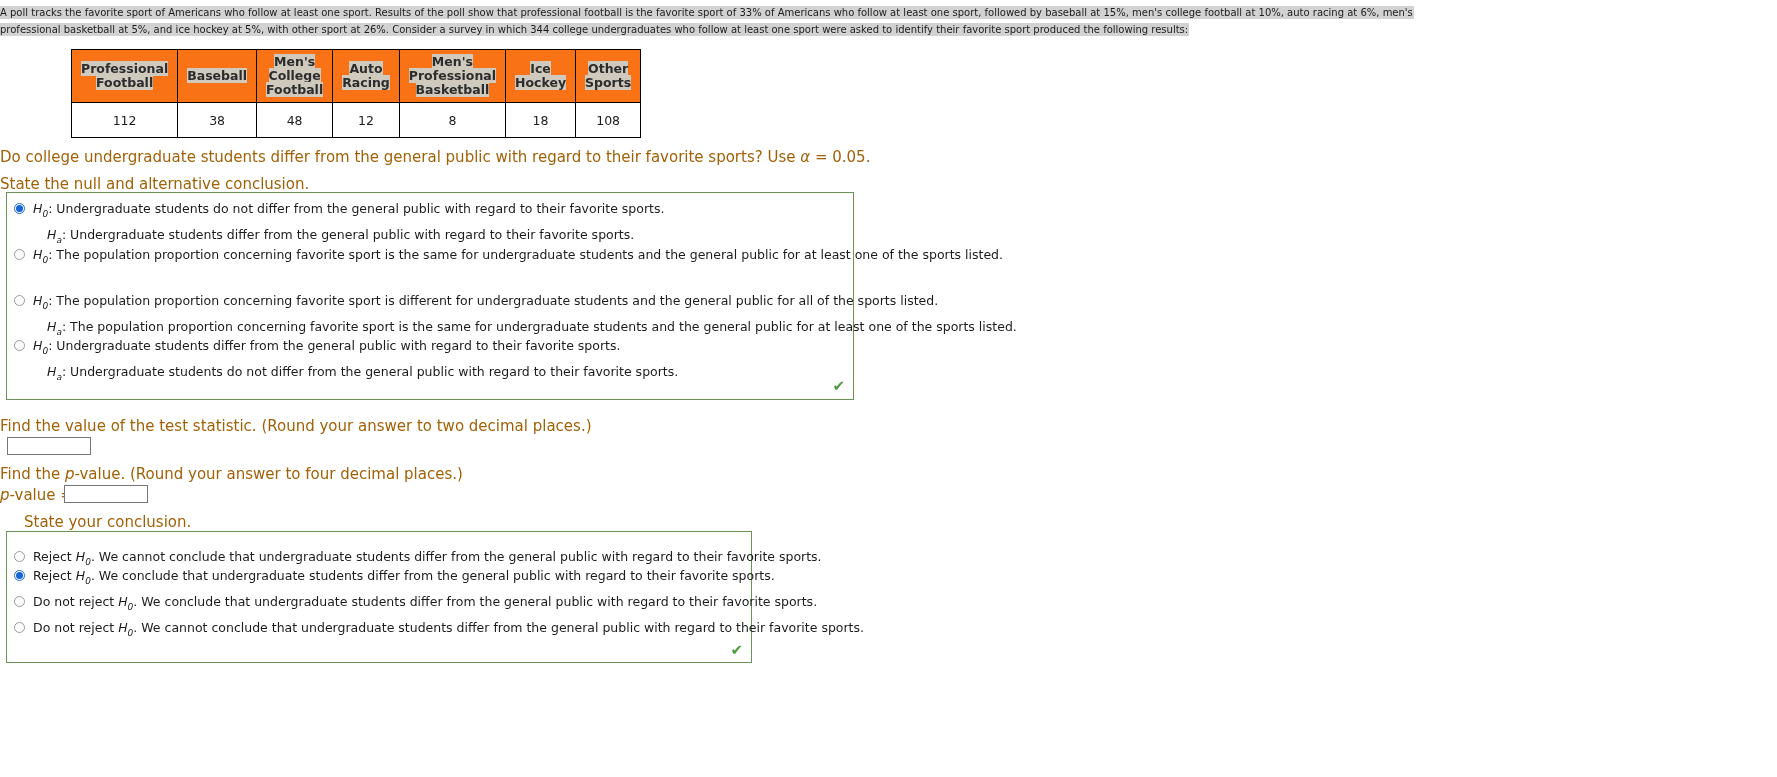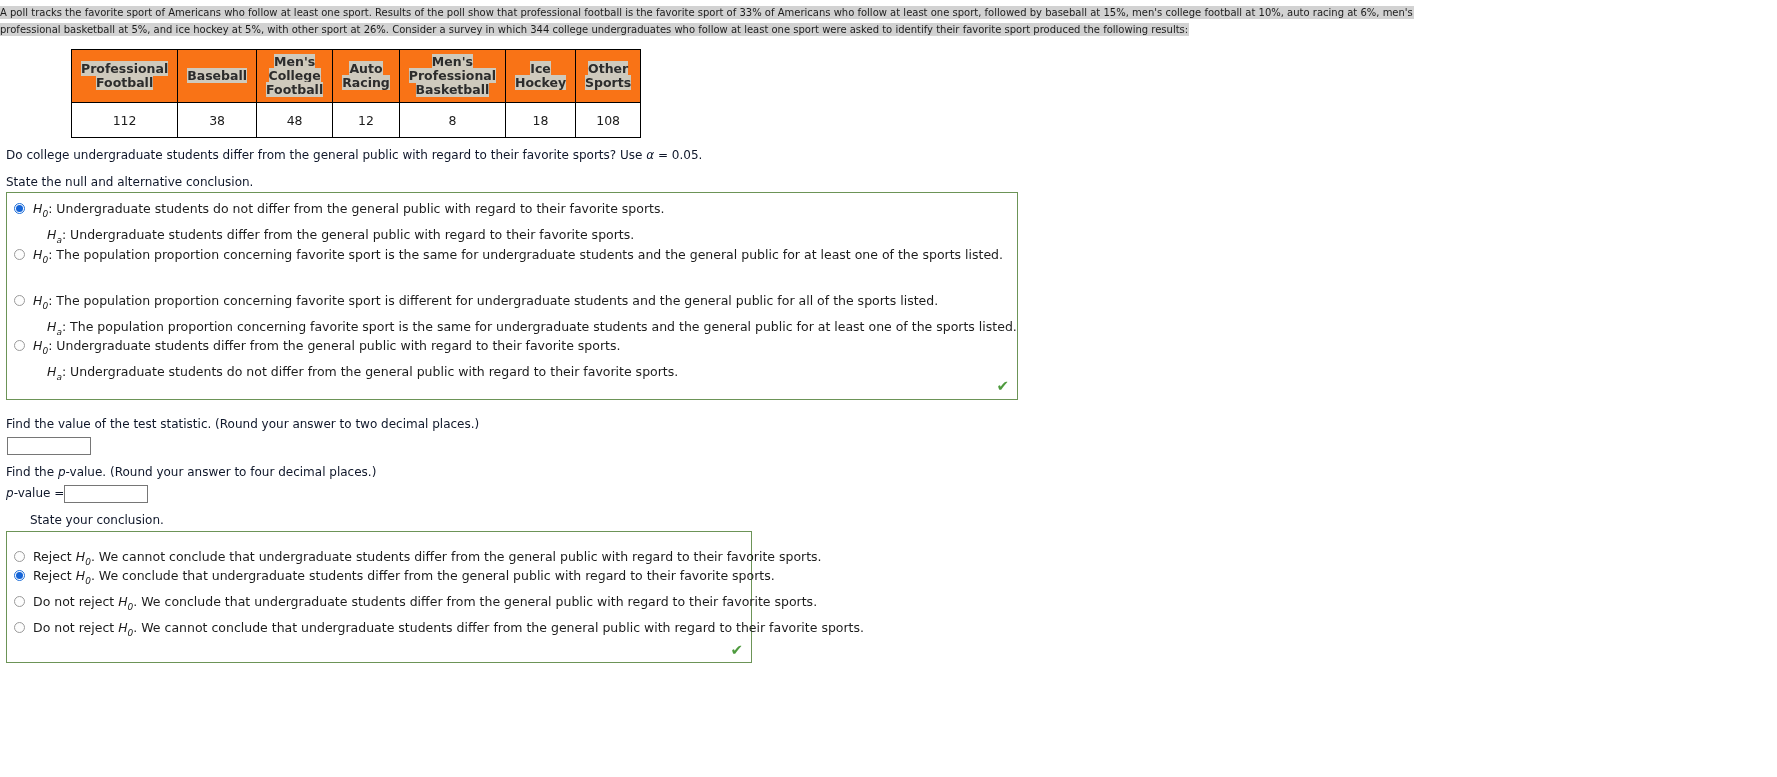--- a/index.html
+++ b/index.html
@@ -61,37 +61,37 @@
     border: 1px solid #000;
     text-align: center;
     font-size: 12.5px;
     color: #1c1c1c;
     padding: 6px 9px;
     height: 22px;
   }
   
   .prompt {
     position: absolute;
-    left: 6px;
-    font-size: 12px;
-    color: #0f172a;
+    left: 0;
+    font-size: 15px;
+    color: #a16207;
     white-space: nowrap;
   }
   .prompt i, .ital { font-style: italic; }
   
   .answer-box {
     position: absolute;
     border: 1px solid #6c9457;
     background: #ffffff;
     box-sizing: border-box;
   }
   #hypothesis-box {
     left: 6px;
     top: 192px;
-    width: 1012px;
+    width: 848px;
     height: 208px;
   }
   #conclusion-box {
     left: 6px;
     top: 531px;
     width: 746px;
     height: 132px;
   }
   .opt-row {
     position: relative;

